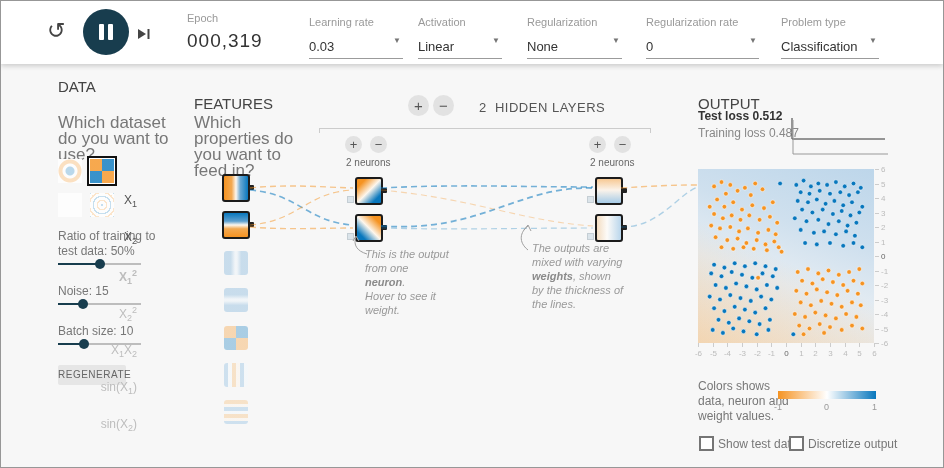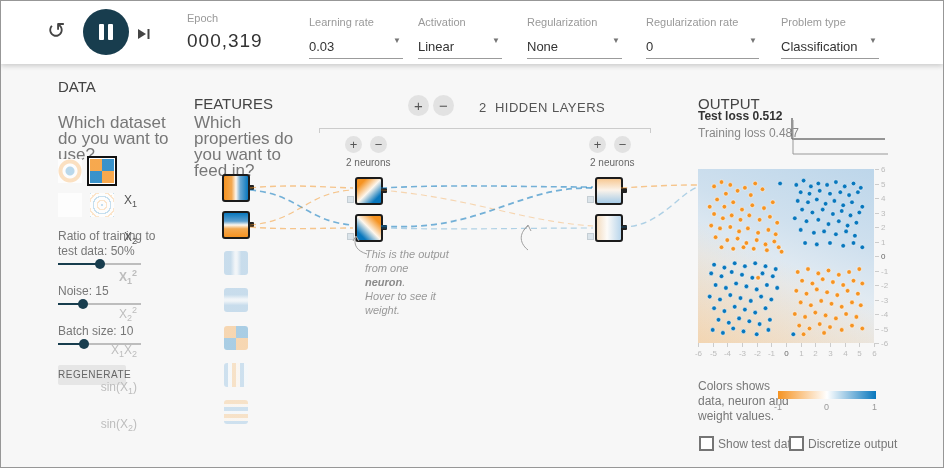--- a/index.html
+++ b/index.html
@@ -231,20 +231,27 @@
   <div class="bias" style="left:346px;top:195px;"></div>
   <div class="bias" style="left:346px;top:232px;"></div>
   <div class="bias" style="left:586px;top:195px;"></div>
   <div class="bias" style="left:586px;top:232px;"></div>
 
   <div class="note" style="left:364px;top:246px;width:84px;">
     <span>This is the output</span><br>
     <span>from one </span><b>neuron</b><span>.</span><br>
     <span>Hover to see it</span><br>
     <span>weight.</span>
+  </div>
+  <div class="note" style="left:531px;top:240px;width:94px;">
+    <span>The outputs are</span><br>
+    <span>mixed with varying</span><br>
+    <b>weights</b><span>, shown</span><br>
+    <span>by the thickness of</span><br>
+    <span>the lines.</span>
   </div>
 
   <div class="sect-title" style="left:697px;top:94px;">OUTPUT</div>
   <div class="loss-line1">
     <span>Test loss </span><span>0.512</span>
   </div>
   <div class="loss-line2">
     <span>Training loss </span><span>0.487</span>
   </div>
   <svg id="loss-chart" width="102" height="52">

